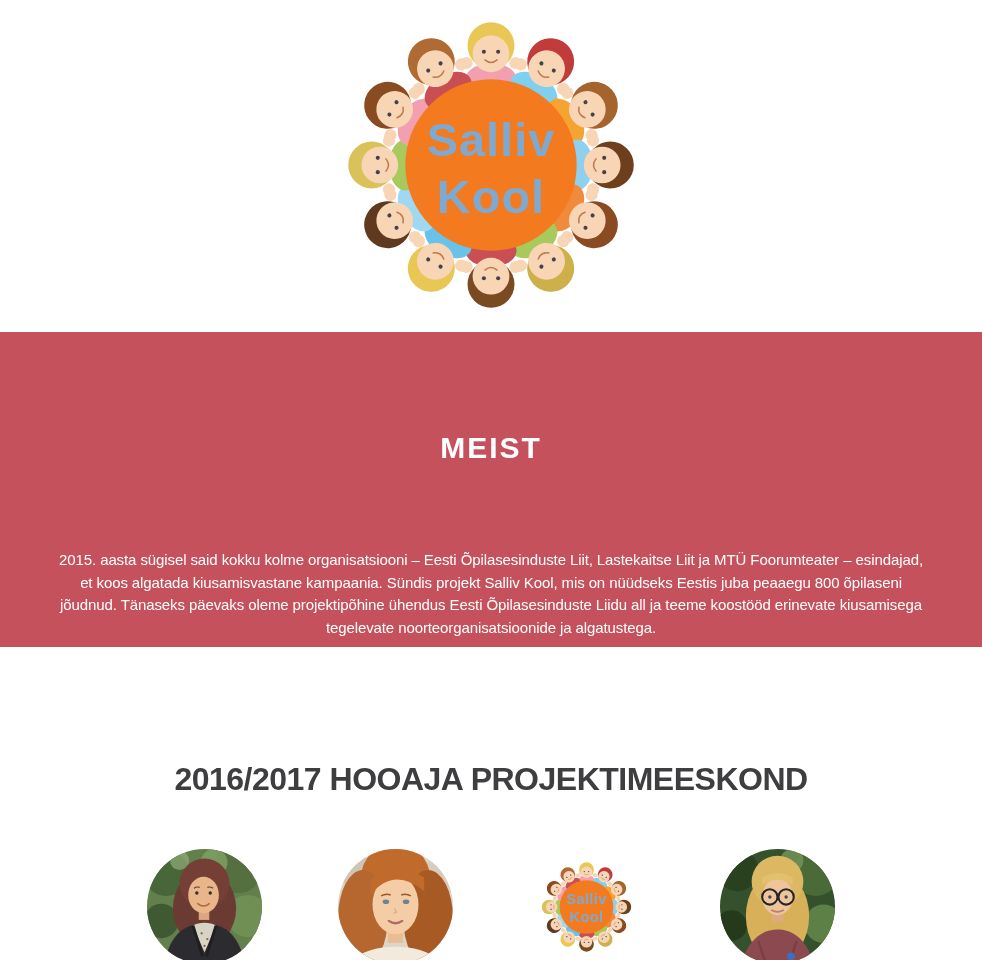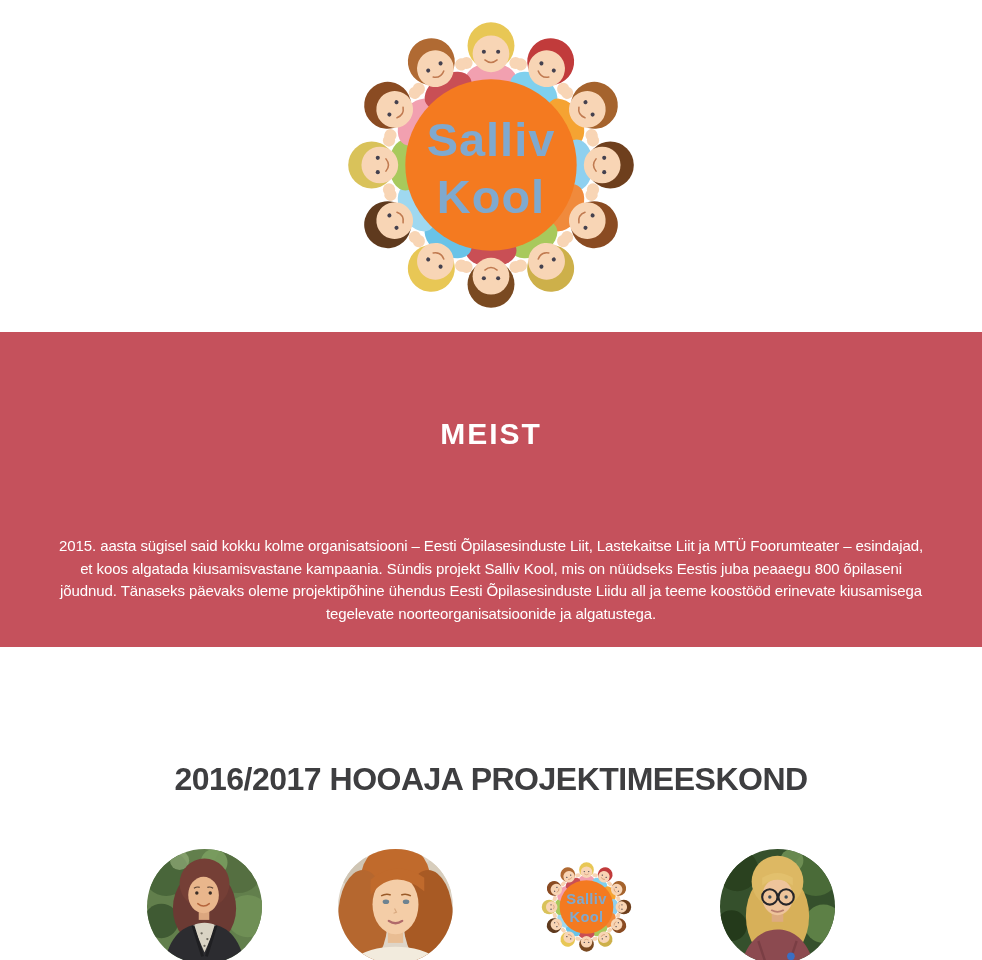--- a/index.html
+++ b/index.html
@@ -15,21 +15,21 @@
   .logo-text{
     font-family:"Liberation Sans",sans-serif;
     font-size:46px;font-weight:bold;text-anchor:middle;letter-spacing:1px;
   }
   
   .about{
     height:315px;background:#c5515c;text-align:center;
     box-sizing:border-box;padding-top:86px;
   }
   .about-title{
-    margin:0;color:#ffffff;font-size:30px;line-height:32px;
+    margin:14px;color:#ffffff;font-size:30px;line-height:32px;
     font-weight:bold;letter-spacing:2px;
   }
   .about-paragraph{
     margin:85px auto 0;max-width:872px;color:#ffffff;
     font-size:15px;line-height:1.5;letter-spacing:-0.1px;
   }
   
   .team{height:386px;text-align:center;margin-top:48px;}
   .team-title{
     margin:0;padding-top:66px;color:#3e3e40;

